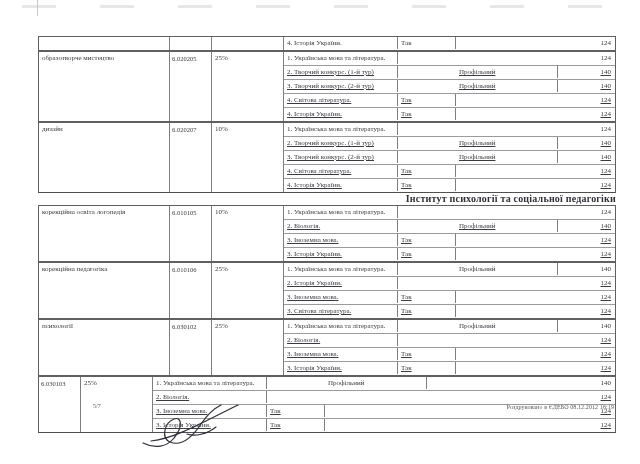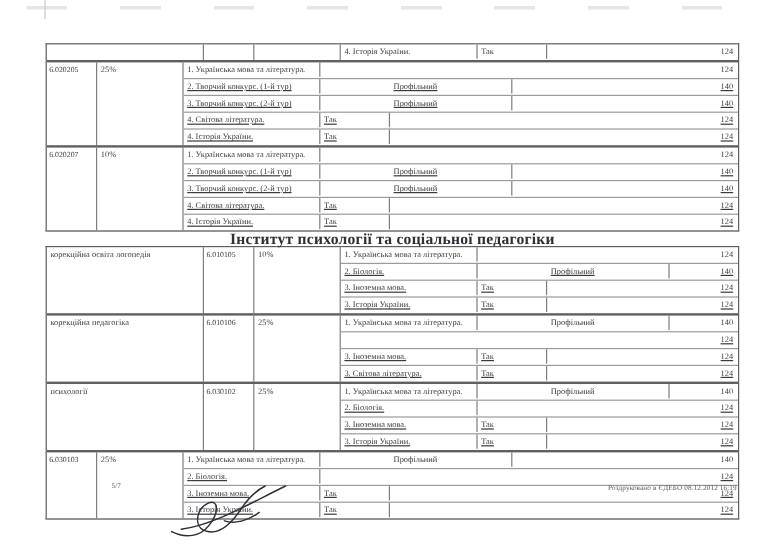--- a/index.html
+++ b/index.html
@@ -23,21 +23,21 @@
   .c-pct{width:72px;border-right:1px solid #7e7e80;}
   .subrows{flex:1;display:flex;flex-direction:column;}
   .subrow{display:flex;height:13px;align-items:flex-start;}
   .subrow + .subrow{border-top:1px solid #9b9b9d;text-decoration:underline;}
   .sc{box-sizing:border-box;font-size:7px;line-height:12px;white-space:nowrap;overflow:hidden;}
   .sc-subject{width:114px;border-right:1px solid #7e7e80;padding-left:3px;}
   .sc-tak{width:58px;border-right:1px solid #7e7e80;padding-left:3px;}
   .sc-prof{width:102px;border-right:1px solid #7e7e80;padding-left:3px;}
   .sc-score{flex:1;text-align:right;padding-right:4px;}
   .section-header{
-    height:12px;line-height:12px;text-align:center;font-weight:bold;font-size:13px;
+    height:12px;line-height:12px;text-align:right;font-weight:bold;font-size:10px;
     color:#2f3036;letter-spacing:.2px;
   }
   .footer-pagenum{
     position:absolute;left:93px;top:403px;font-size:6px;color:#55565c;
   }
   .signature{position:absolute;left:133px;top:396px;}
   .footer-print{
     position:absolute;right:26px;top:404px;font-size:6px;color:#55565c;letter-spacing:.1px;
   }
 </style>
@@ -57,20 +57,21 @@
           <div class="subrows">
             <div class="subrow">
               <div class="sc sc-subject">4. Історія України.</div>
               <div class="sc sc-tak">Так</div>
               <div class="sc sc-prof"></div>
               <div class="sc sc-score">124</div>
             </div>
           </div>
         </div>
         <div class="group">
+          <div class="cell c-spec">образотворче мистецтво</div>
           <div class="cell c-code">6.020205</div>
           <div class="cell c-pct">25%</div>
           <div class="subrows">
             <div class="subrow">
               <div class="sc sc-subject">1. Українська мова та література.</div>
               <div class="sc sc-tak"></div>
               <div class="sc sc-prof"></div>
               <div class="sc sc-score">124</div>
             </div>
             <div class="subrow">
@@ -93,20 +94,21 @@
             </div>
             <div class="subrow">
               <div class="sc sc-subject">4. Історія України.</div>
               <div class="sc sc-tak">Так</div>
               <div class="sc sc-prof"></div>
               <div class="sc sc-score">124</div>
             </div>
           </div>
         </div>
         <div class="group">
+          <div class="cell c-spec">дизайн</div>
           <div class="cell c-code">6.020207</div>
           <div class="cell c-pct">10%</div>
           <div class="subrows">
             <div class="subrow">
               <div class="sc sc-subject">1. Українська мова та література.</div>
               <div class="sc sc-tak"></div>
               <div class="sc sc-prof"></div>
               <div class="sc sc-score">124</div>
             </div>
             <div class="subrow">
@@ -174,20 +176,21 @@
           <div class="cell c-code">6.010106</div>
           <div class="cell c-pct">25%</div>
           <div class="subrows">
             <div class="subrow">
               <div class="sc sc-subject">1. Українська мова та література.</div>
               <div class="sc sc-tak"></div>
               <div class="sc sc-prof">Профільний</div>
               <div class="sc sc-score">140</div>
             </div>
             <div class="subrow">
+              <div class="sc sc-subject">2. Історія України.</div>
               <div class="sc sc-tak"></div>
               <div class="sc sc-prof"></div>
               <div class="sc sc-score">124</div>
             </div>
             <div class="subrow">
               <div class="sc sc-subject">3. Іноземна мова.</div>
               <div class="sc sc-tak">Так</div>
               <div class="sc sc-prof"></div>
               <div class="sc sc-score">124</div>
             </div>

